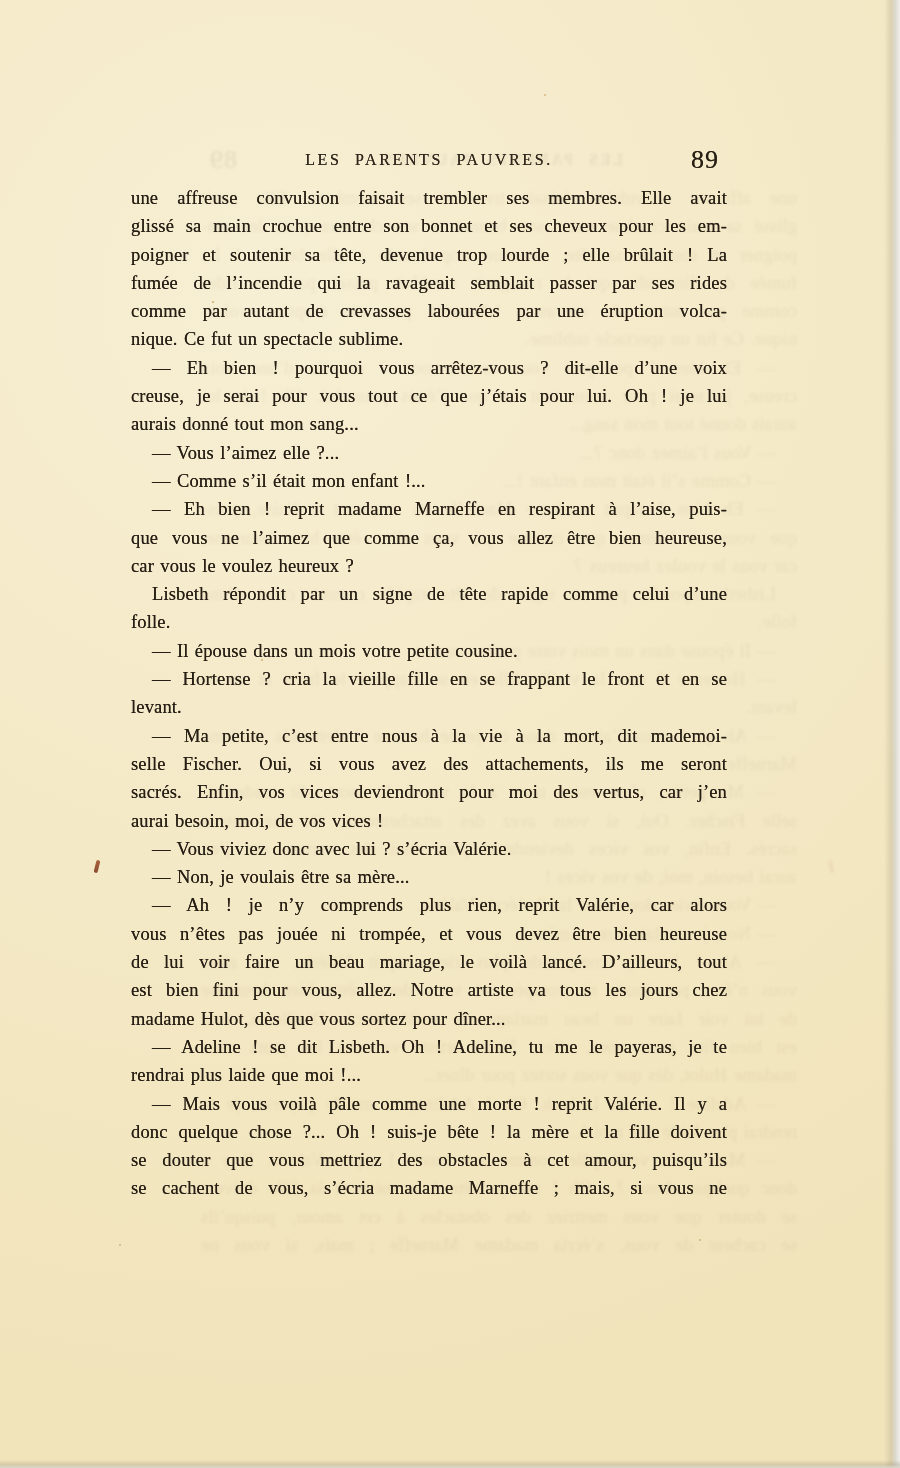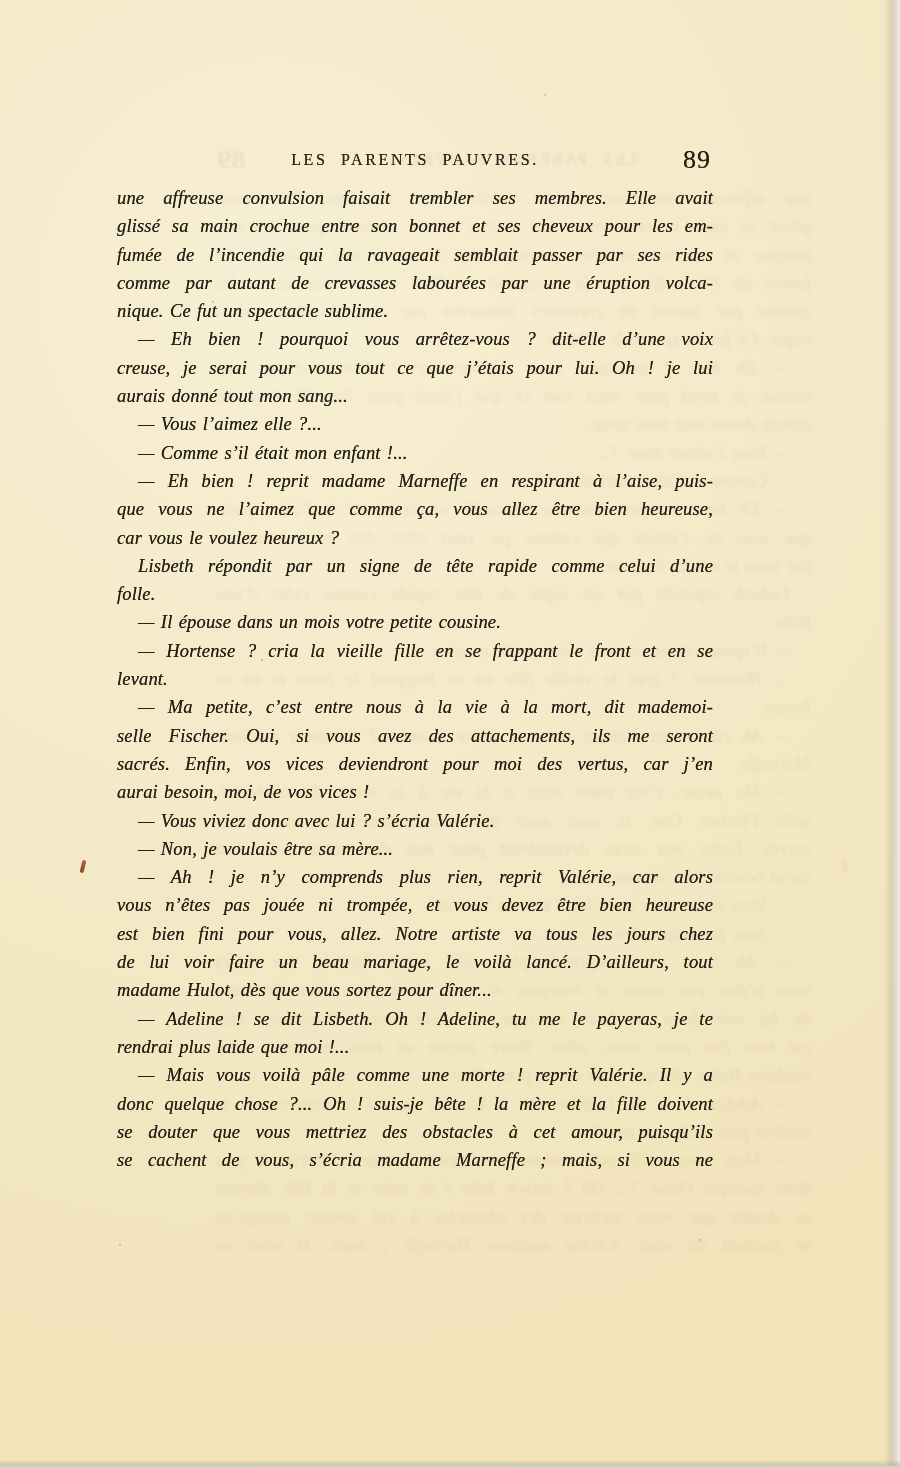--- a/index.html
+++ b/index.html
@@ -11,51 +11,51 @@
     font-family: "Liberation Serif", "DejaVu Serif", serif;
     color: #261e14;
     background:
       radial-gradient(circle 2px at 213px 302px, rgba(190,140,60,.5) 0 60%, transparent 61%),
       radial-gradient(circle 2px at 262px 660px, rgba(190,140,60,.45) 0 60%, transparent 61%),
       radial-gradient(circle 1.5px at 545px 95px, rgba(190,140,60,.4) 0 60%, transparent 61%),
       radial-gradient(circle 1.5px at 700px 1240px, rgba(170,130,60,.4) 0 60%, transparent 61%),
       radial-gradient(circle 1.5px at 120px 1245px, rgba(170,130,60,.35) 0 60%, transparent 61%),
       radial-gradient(circle 1100px at 30% 20%, #f7efd4 0%, #f4e9c6 55%, #f1e4bb 100%);
   }
-  .content-layer { position: absolute; inset: 0; z-index: 2; }
+  .content-layer { position: absolute; inset: 0; z-index: 2; margin-left: 14px; }
   
   .bleed {
     position: absolute; inset: 0; z-index: 1;
     transform: scaleX(-1) translateX(-28px);
     filter: blur(1.7px);
     opacity: 0.085;
     color: #6d5a38;
     pointer-events: none;
   }
   .bleed .running-head, .bleed .body-text { text-shadow: none; }
   .running-head {
     position: absolute; left: 117px; top: 151px; width: 596px;
     text-align: center;
   }
   .running-title {
     font-size: 16px; letter-spacing: 2.6px; word-spacing: 7px;
     color: #2e261b; text-shadow: 0 0 0.5px rgba(40,30,18,0.8);
   }
   .page-number {
-    position: absolute; right: 2px; top: -6px;
+    position: absolute; right: 8px; top: -6px;
     font-size: 26px; letter-spacing: 1px;
     color: #271f14; text-shadow: 0 0 0.6px rgba(40,30,18,0.85);
   }
   .body-text {
     position: absolute; left: 117px; top: 184px; width: 596px;
     font-size: 18.5px; line-height: 28.3px;
     letter-spacing: 0.15px; word-spacing: 1.5px;
     text-shadow: 0 0 0.55px rgba(36,28,16,0.85);
   }
-  .paragraph { margin: 0; font-style: italic; }
+  .paragraph { margin: 0; }
   .line { text-align: justify; text-align-last: justify; }
   .line.line-last { text-align-last: left; }
   .line.first-indent { padding-left: 21px; }
   .margin-mark {
     position: absolute; left: 81px; top: 860px; z-index: 3;
     width: 4px; height: 13px; border-radius: 2px;
     background: linear-gradient(to bottom, #a3542c, #7e3c1e);
     transform: rotate(14deg); opacity: 0.9;
   }
   .edge-right {
@@ -159,20 +159,21 @@
   <div class="content-layer" id="content-layer">
     <div class="running-head">
       <span class="running-title">LES PARENTS PAUVRES.</span>
       <span class="page-number">89</span>
     </div>
 
     <div class="body-text" id="body-text">
         <div class="paragraph">
           <div class="line">une affreuse convulsion faisait trembler ses membres. Elle avait</div>
           <div class="line">glissé sa main crochue entre son bonnet et ses cheveux pour les em-</div>
+          <div class="line">poigner et soutenir sa tête, devenue trop lourde ; elle brûlait ! La</div>
           <div class="line">fumée de l’incendie qui la ravageait semblait passer par ses rides</div>
           <div class="line">comme par autant de crevasses labourées par une éruption volca-</div>
           <div class="line line-last">nique. Ce fut un spectacle sublime.</div>
         </div>
         <div class="paragraph">
           <div class="line first-indent">— Eh bien ! pourquoi vous arrêtez-vous ? dit-elle d’une voix</div>
           <div class="line">creuse, je serai pour vous tout ce que j’étais pour lui. Oh ! je lui</div>
           <div class="line line-last">aurais donné tout mon sang...</div>
         </div>
         <div class="paragraph">
@@ -205,22 +206,22 @@
         </div>
         <div class="paragraph">
           <div class="line line-last first-indent">— Vous viviez donc avec lui ? s’écria Valérie.</div>
         </div>
         <div class="paragraph">
           <div class="line line-last first-indent">— Non, je voulais être sa mère...</div>
         </div>
         <div class="paragraph">
           <div class="line first-indent">— Ah ! je n’y comprends plus rien, reprit Valérie, car alors</div>
           <div class="line">vous n’êtes pas jouée ni trompée, et vous devez être bien heureuse</div>
+          <div class="line">de lui voir faire un beau mariage, le voilà lancé. D’ailleurs, tout</div>
           <div class="line">est bien fini pour vous, allez. Notre artiste va tous les jours chez</div>
-          <div class="line">de lui voir faire un beau mariage, le voilà lancé. D’ailleurs, tout</div>
           <div class="line line-last">madame Hulot, dès que vous sortez pour dîner...</div>
         </div>
         <div class="paragraph">
           <div class="line first-indent">— Adeline ! se dit Lisbeth. Oh ! Adeline, tu me le payeras, je te</div>
           <div class="line line-last">rendrai plus laide que moi !...</div>
         </div>
         <div class="paragraph">
           <div class="line first-indent">— Mais vous voilà pâle comme une morte ! reprit Valérie. Il y a</div>
           <div class="line">donc quelque chose ?... Oh ! suis-je bête ! la mère et la fille doivent</div>
           <div class="line">se douter que vous mettriez des obstacles à cet amour, puisqu’ils</div>

